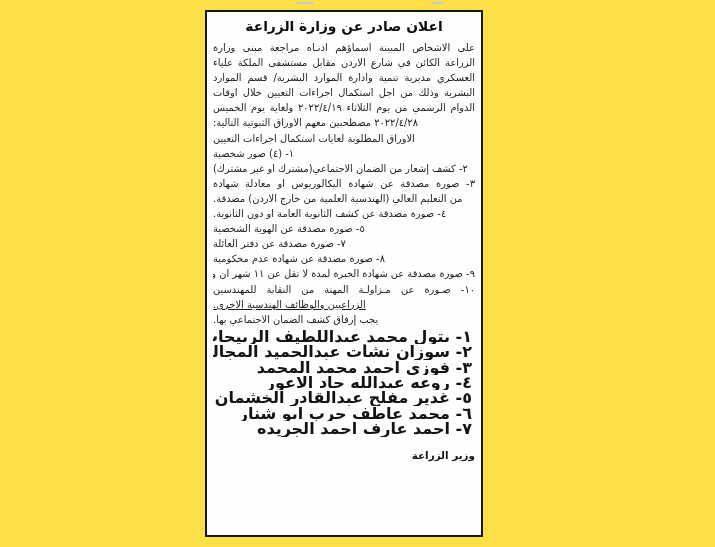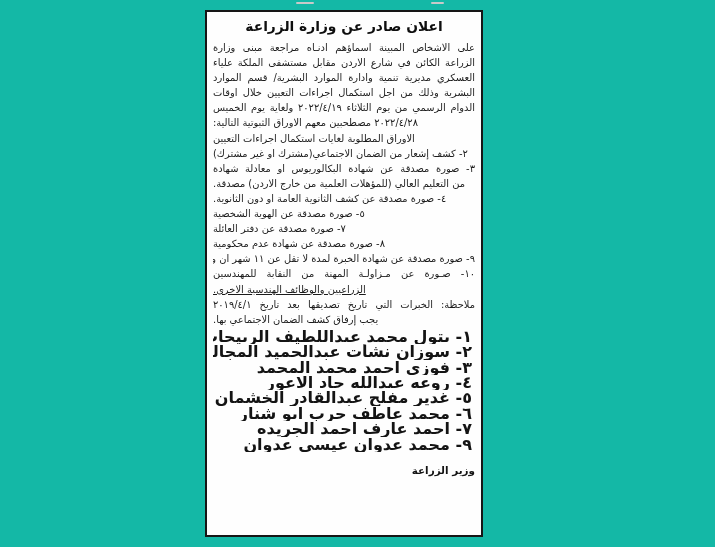--- a/index.html
+++ b/index.html
@@ -1,18 +1,18 @@
 <!DOCTYPE html>
 <html lang="ar"><head>
 <meta charset="utf-8">
 <style>
   html,body{margin:0;padding:0;background:#ffffff;}
   .page{
     position:relative;width:715px;height:547px;overflow:hidden;
-    background:#14b8a6;direction:rtl;
+    background:#fde047;direction:rtl;
     font-family:"DejaVu Sans",sans-serif;
   }
   .artifact{position:absolute;background:#c9c9c9;height:2px;border-radius:1px;}
   .a1{left:296px;top:2px;width:18px;}
   .a2{left:431px;top:2px;width:13px;}
   .frame{
     position:absolute;left:205px;top:10px;width:278px;height:527px;
     box-sizing:border-box;border:2.5px solid #161616;background:#fefefe;
     padding:3px 6px 0 6px;
   }
@@ -49,41 +49,40 @@
 
     <div class="body">
 
     <div class="bline justify">على الاشخاص المبينة اسماؤهم ادنـاه مراجعة مبنى وزارة</div>
         <div class="bline justify">الزراعة الكائن في شارع الاردن مقابل مستشفى الملكة علياء</div>
         <div class="bline justify">العسكري مديرية تنمية وادارة الموارد البشرية/ قسم الموارد</div>
         <div class="bline justify">البشرية وذلك من اجل استكمال اجراءات التعيين خلال اوقات</div>
         <div class="bline justify">الدوام الرسمي من يوم الثلاثاء ٢٠٢٢/٤/١٩ ولغاية يوم الخميس</div>
         <div class="bline right">٢٠٢٢/٤/٢٨ مصطحبين معهم الاوراق الثبوتية التالية:</div>
         <div class="bline right">الاوراق المطلوبة لغايات استكمال اجراءات التعيين</div>
+        <div class="bline right">١- (٤) صور شخصية</div>
         <div class="bline right">٢- كشف إشعار من الضمان الاجتماعي(مشترك او غير مشترك)</div>
         <div class="bline justify">٣- صورة مصدقة عن شهادة البكالوريوس او معادلة شهادة البكالوريوس</div>
-        <div class="bline right">من التعليم العالي (للمؤهلات العلمية من خارج الاردن) مصدقة.</div>
+        <div class="bline right">من التعليم العالي (الهندسية العلمية من خارج الاردن) مصدقة.</div>
         <div class="bline right">٤- صورة مصدقة عن كشف الثانوية العامة او دون الثانوية.</div>
         <div class="bline right">٥- صورة مصدقة عن الهوية الشخصية</div>
         <div class="bline right">٧- صورة مصدقة عن دفتر العائلة</div>
         <div class="bline right">٨- صورة مصدقة عن شهادة عدم محكومية</div>
         <div class="bline right">٩- صورة مصدقة عن شهادة الخبرة لمدة لا تقل عن ١١ شهر ان وجدت</div>
         <div class="bline justify">١٠- صـورة عن مـزاولـة المهنة من النقابة للمهندسين</div>
         <div class="bline indent-sm">الزراعيين والوظائف الهندسية الاخرى.</div>
-        <div class="bline justify">ملاحظة: الخبرات التي تاريخ تصديقها بعد تاريخ ٢٠١٩/٤/١</div>
         <div class="bline indent-lg">يجب إرفاق كشف الضمان الاجتماعي بها.</div>
       </div>
 
     <div class="names">
 
     <div class="nline">١- بتول محمد عبداللطيف الربيحات</div>
         <div class="nline">٢- سوزان نشأت عبدالحميد المجالي</div>
         <div class="nline">٣- فوزي احمد محمد المحمد</div>
         <div class="nline">٤- روعه عبدالله جاد الاعور</div>
         <div class="nline">٥- غدير مفلح عبدالقادر الخشمان</div>
         <div class="nline">٦- محمد عاطف حرب ابو شنار</div>
         <div class="nline">٧- احمد عارف احمد الجريده</div>
-        <div class="nline">٩- محمد عدوان عيسى عدوان</div>
       </div>
 
     <div class="sig">وزير الزراعة</div>
   </div>
 </div>
 
 </body></html>

